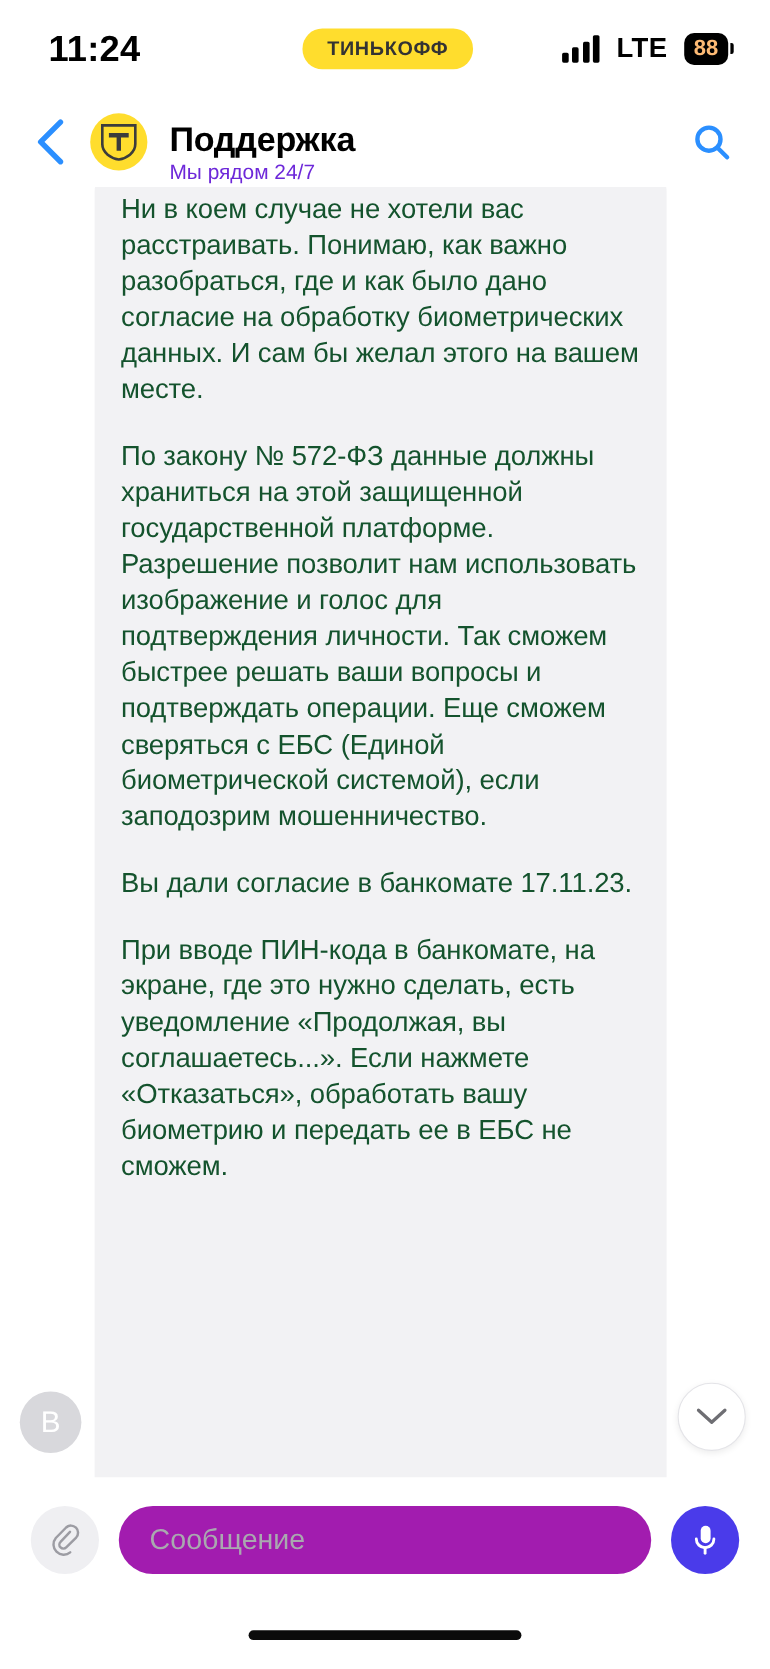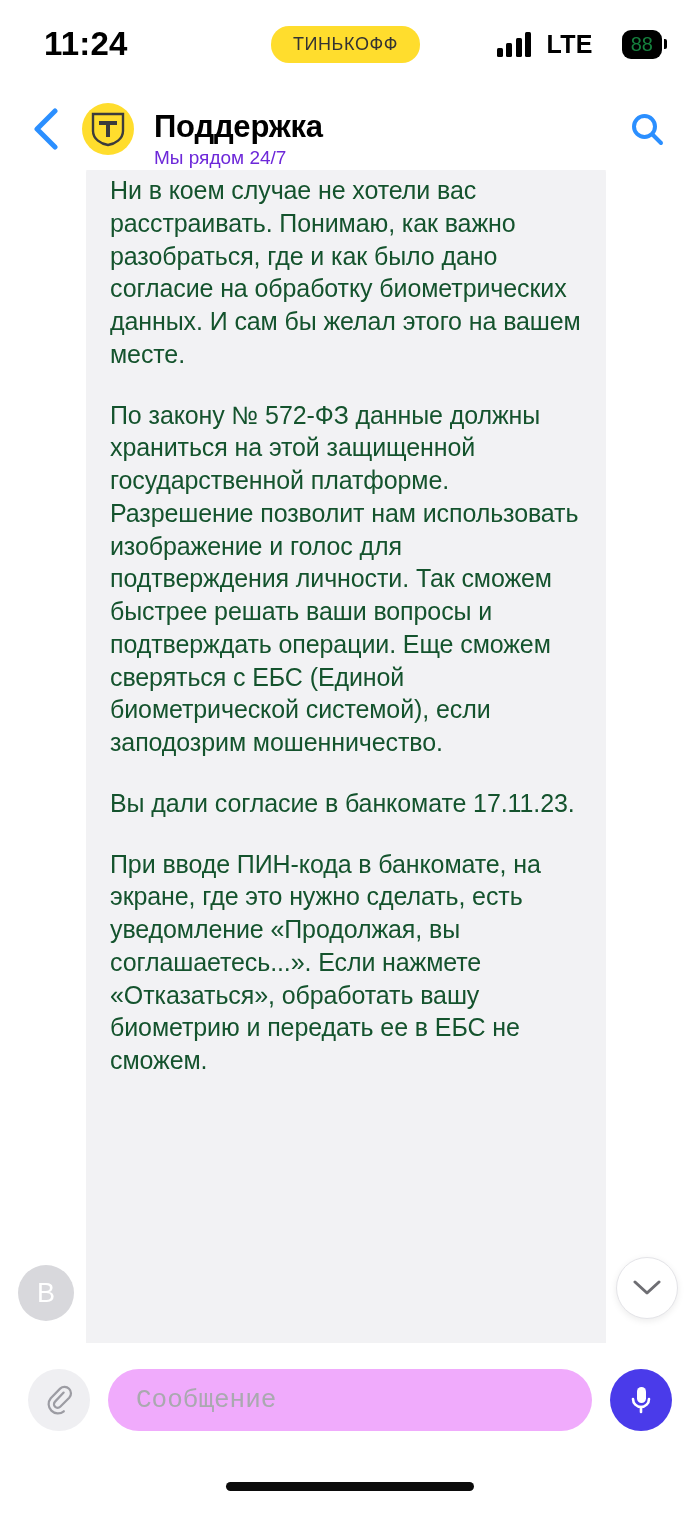--- a/index.html
+++ b/index.html
@@ -34,21 +34,21 @@
     font-size: 33px;
     font-weight: 600;
     letter-spacing: 0.2px;
     color: #000;
     min-width: 150px;
   }
   .status-brand {
     background: #FFDD2D;
     color: #333333;
     font-size: 18px;
-    font-weight: 400;
+    font-weight: 700;
     letter-spacing: 0.6px;
     border-radius: 18px;
     padding: 9px 22px 10px;
     line-height: 1;
   }
   .status-right {
     display: flex;
     align-items: center;
     gap: 15px;
     min-width: 150px;
@@ -61,28 +61,27 @@
     height: 26px;
   }
   .signal i { display: block; width: 6px; background: #000; border-radius: 1.5px; }
   .signal i:nth-child(1) { height: 9px; }
   .signal i:nth-child(2) { height: 14px; }
   .signal i:nth-child(3) { height: 19px; }
   .signal i:nth-child(4) { height: 25px; }
   .lte-label { font-size: 25px; font-weight: 600; color: #000; letter-spacing: 0.3px; }
   .battery {
     background: #000;
-    color: #15803d;
+    color: #fdba74;
     font-size: 20px;
-    font-weight: 400;
+    font-weight: 700;
     border-radius: 9px;
     padding: 4px 9px 5px;
     line-height: 1;
     position: relative;
-    margin-left: 14px;
   }
   .battery::after {
     content: "";
     position: absolute;
     right: -5px; top: 50%;
     transform: translateY(-50%);
     width: 3px; height: 10px;
     background: #000;
     border-radius: 0 2px 2px 0;
   }
@@ -204,27 +203,27 @@
     border-radius: 50%;
     background: #EFEFF2;
     display: flex; align-items: center; justify-content: center;
     cursor: pointer;
     flex: 0 0 62px;
   }
   .msg-input {
     flex: 1 1 auto;
     height: 62px;
     border-radius: 31px;
-    background: #f0abfc;
+    background: #a21caf;
     border: none;
     outline: none;
     padding: 0 28px;
     font-size: 26px;
     color: #000;
-    font-family: Liberation Mono, monospace;
+    font-family: Liberation Sans, sans-serif;
   }
   .msg-input::placeholder { color: #A9A9AF; }
   .mic-btn {
     width: 62px; height: 62px;
     border-radius: 50%;
     background: #4A3BEA;
     display: flex; align-items: center; justify-content: center;
     cursor: pointer;
     flex: 0 0 62px;
   }

